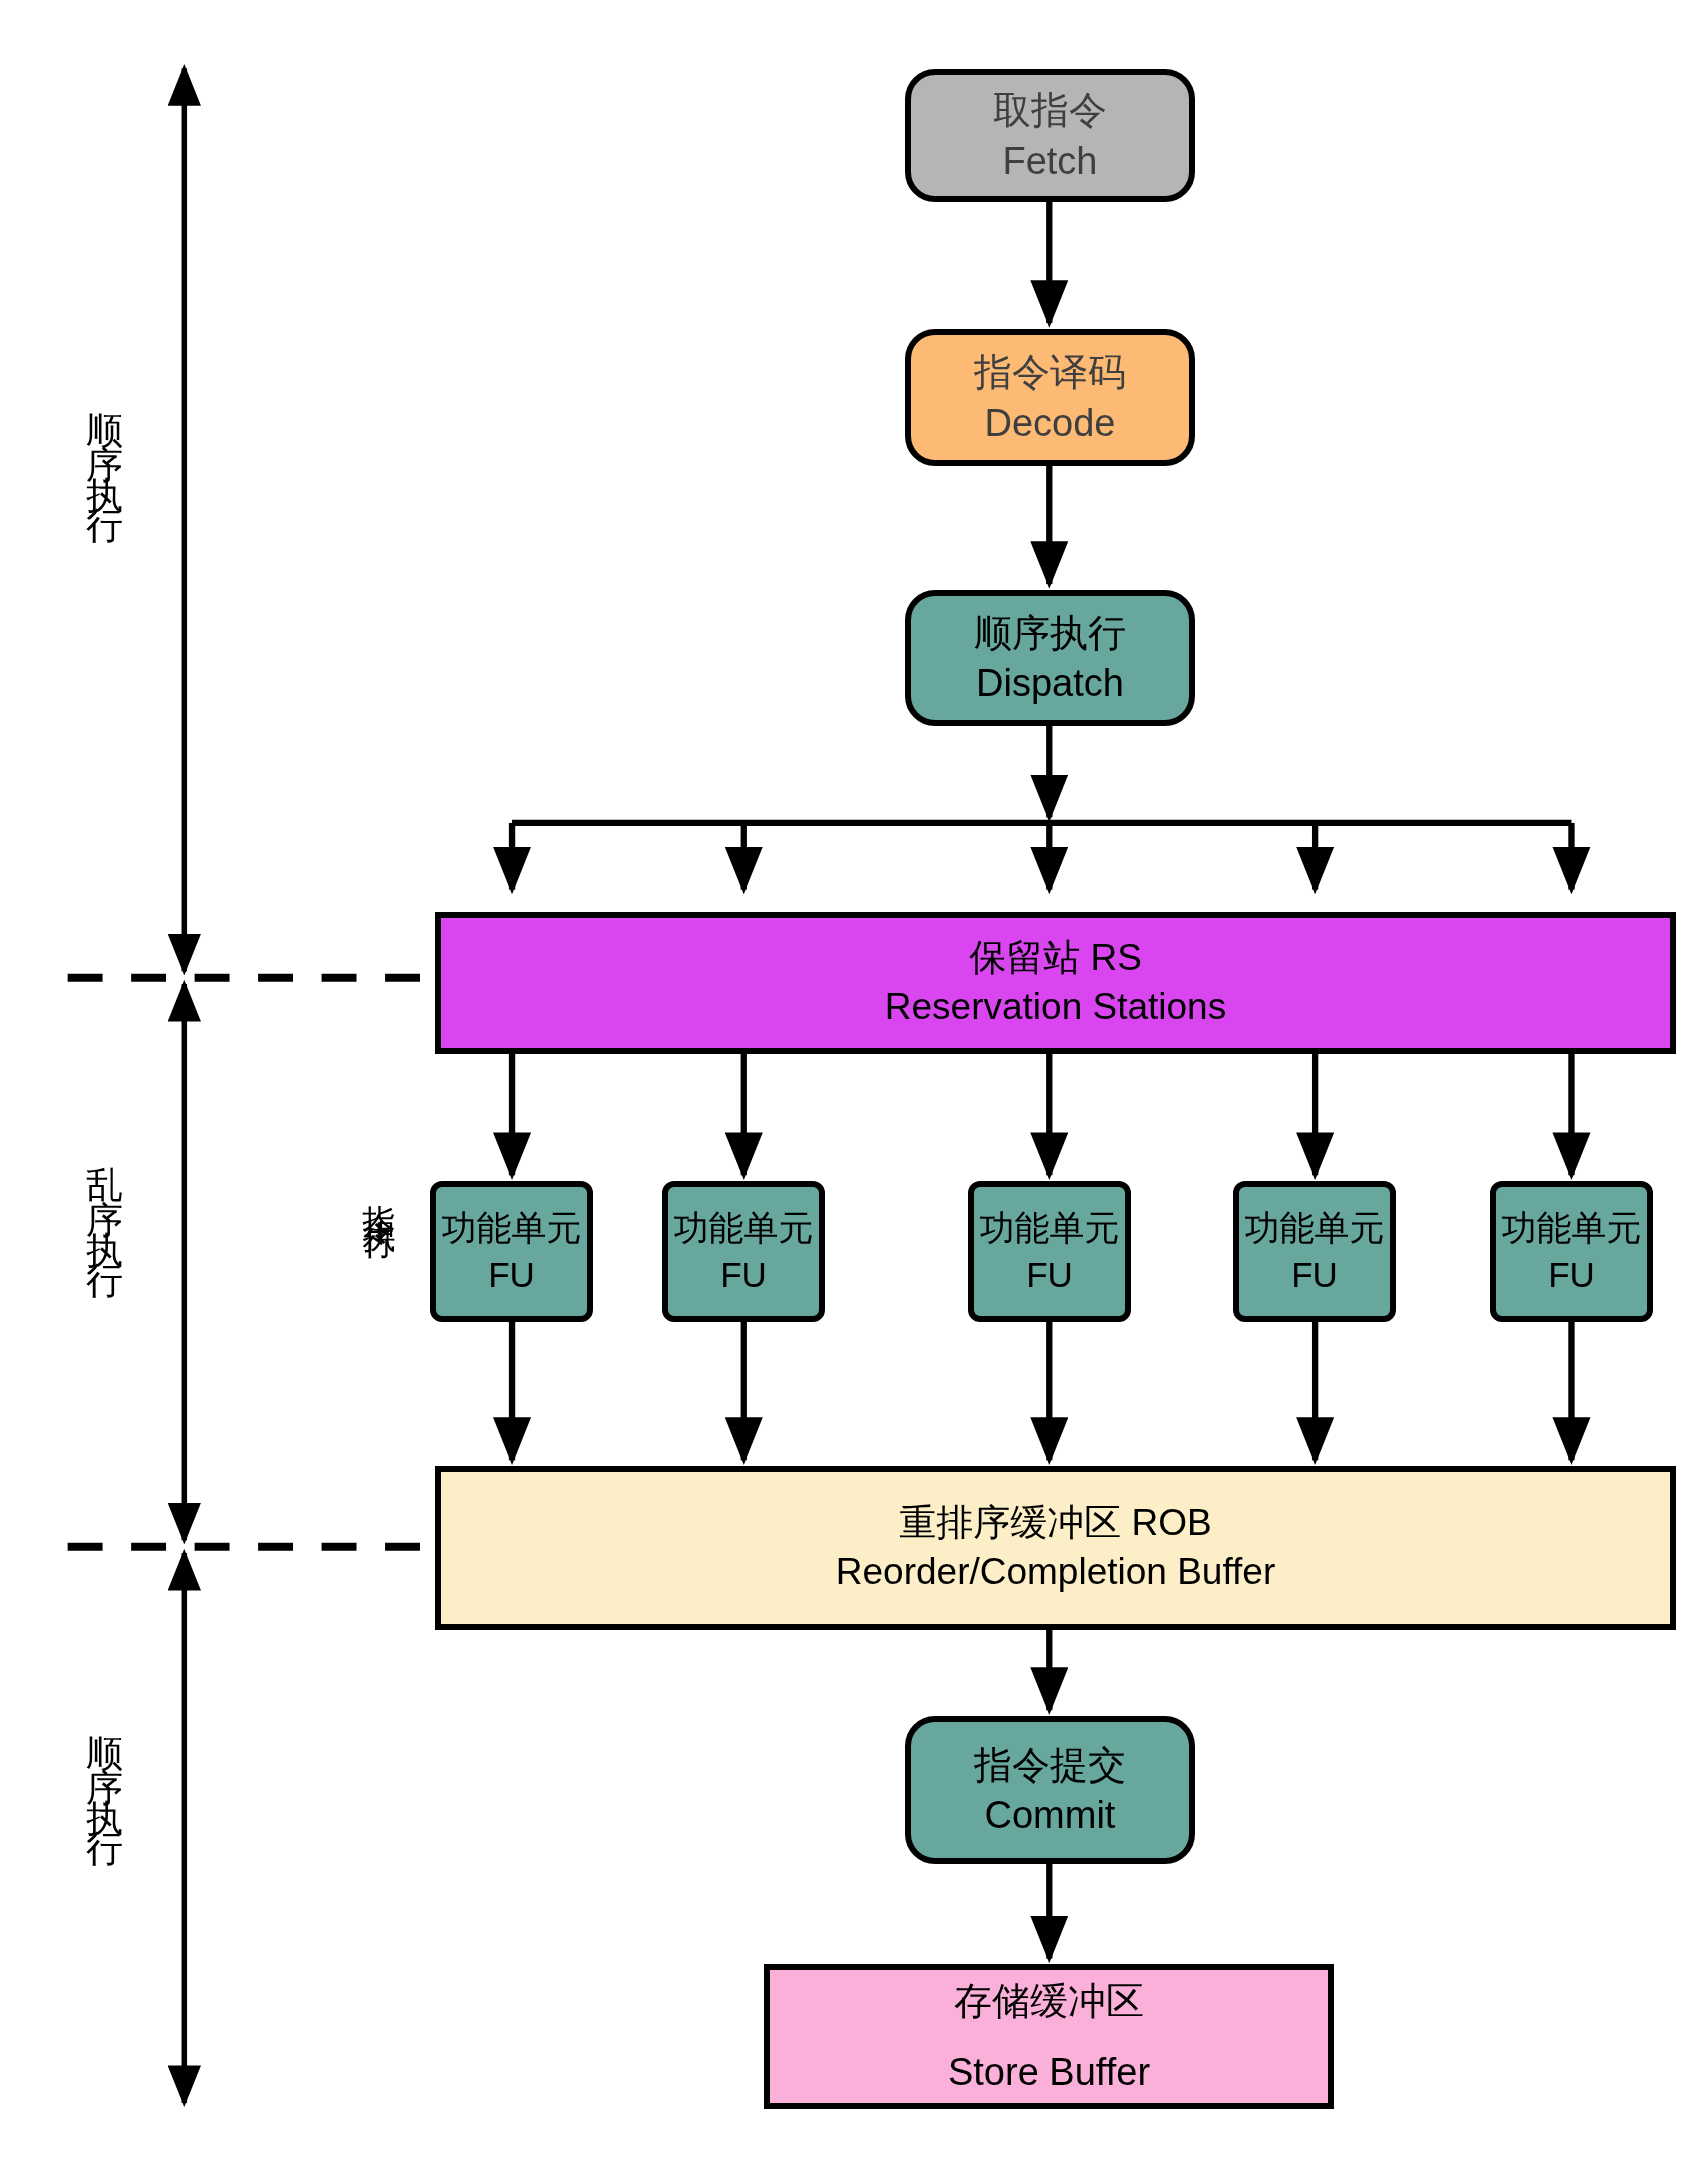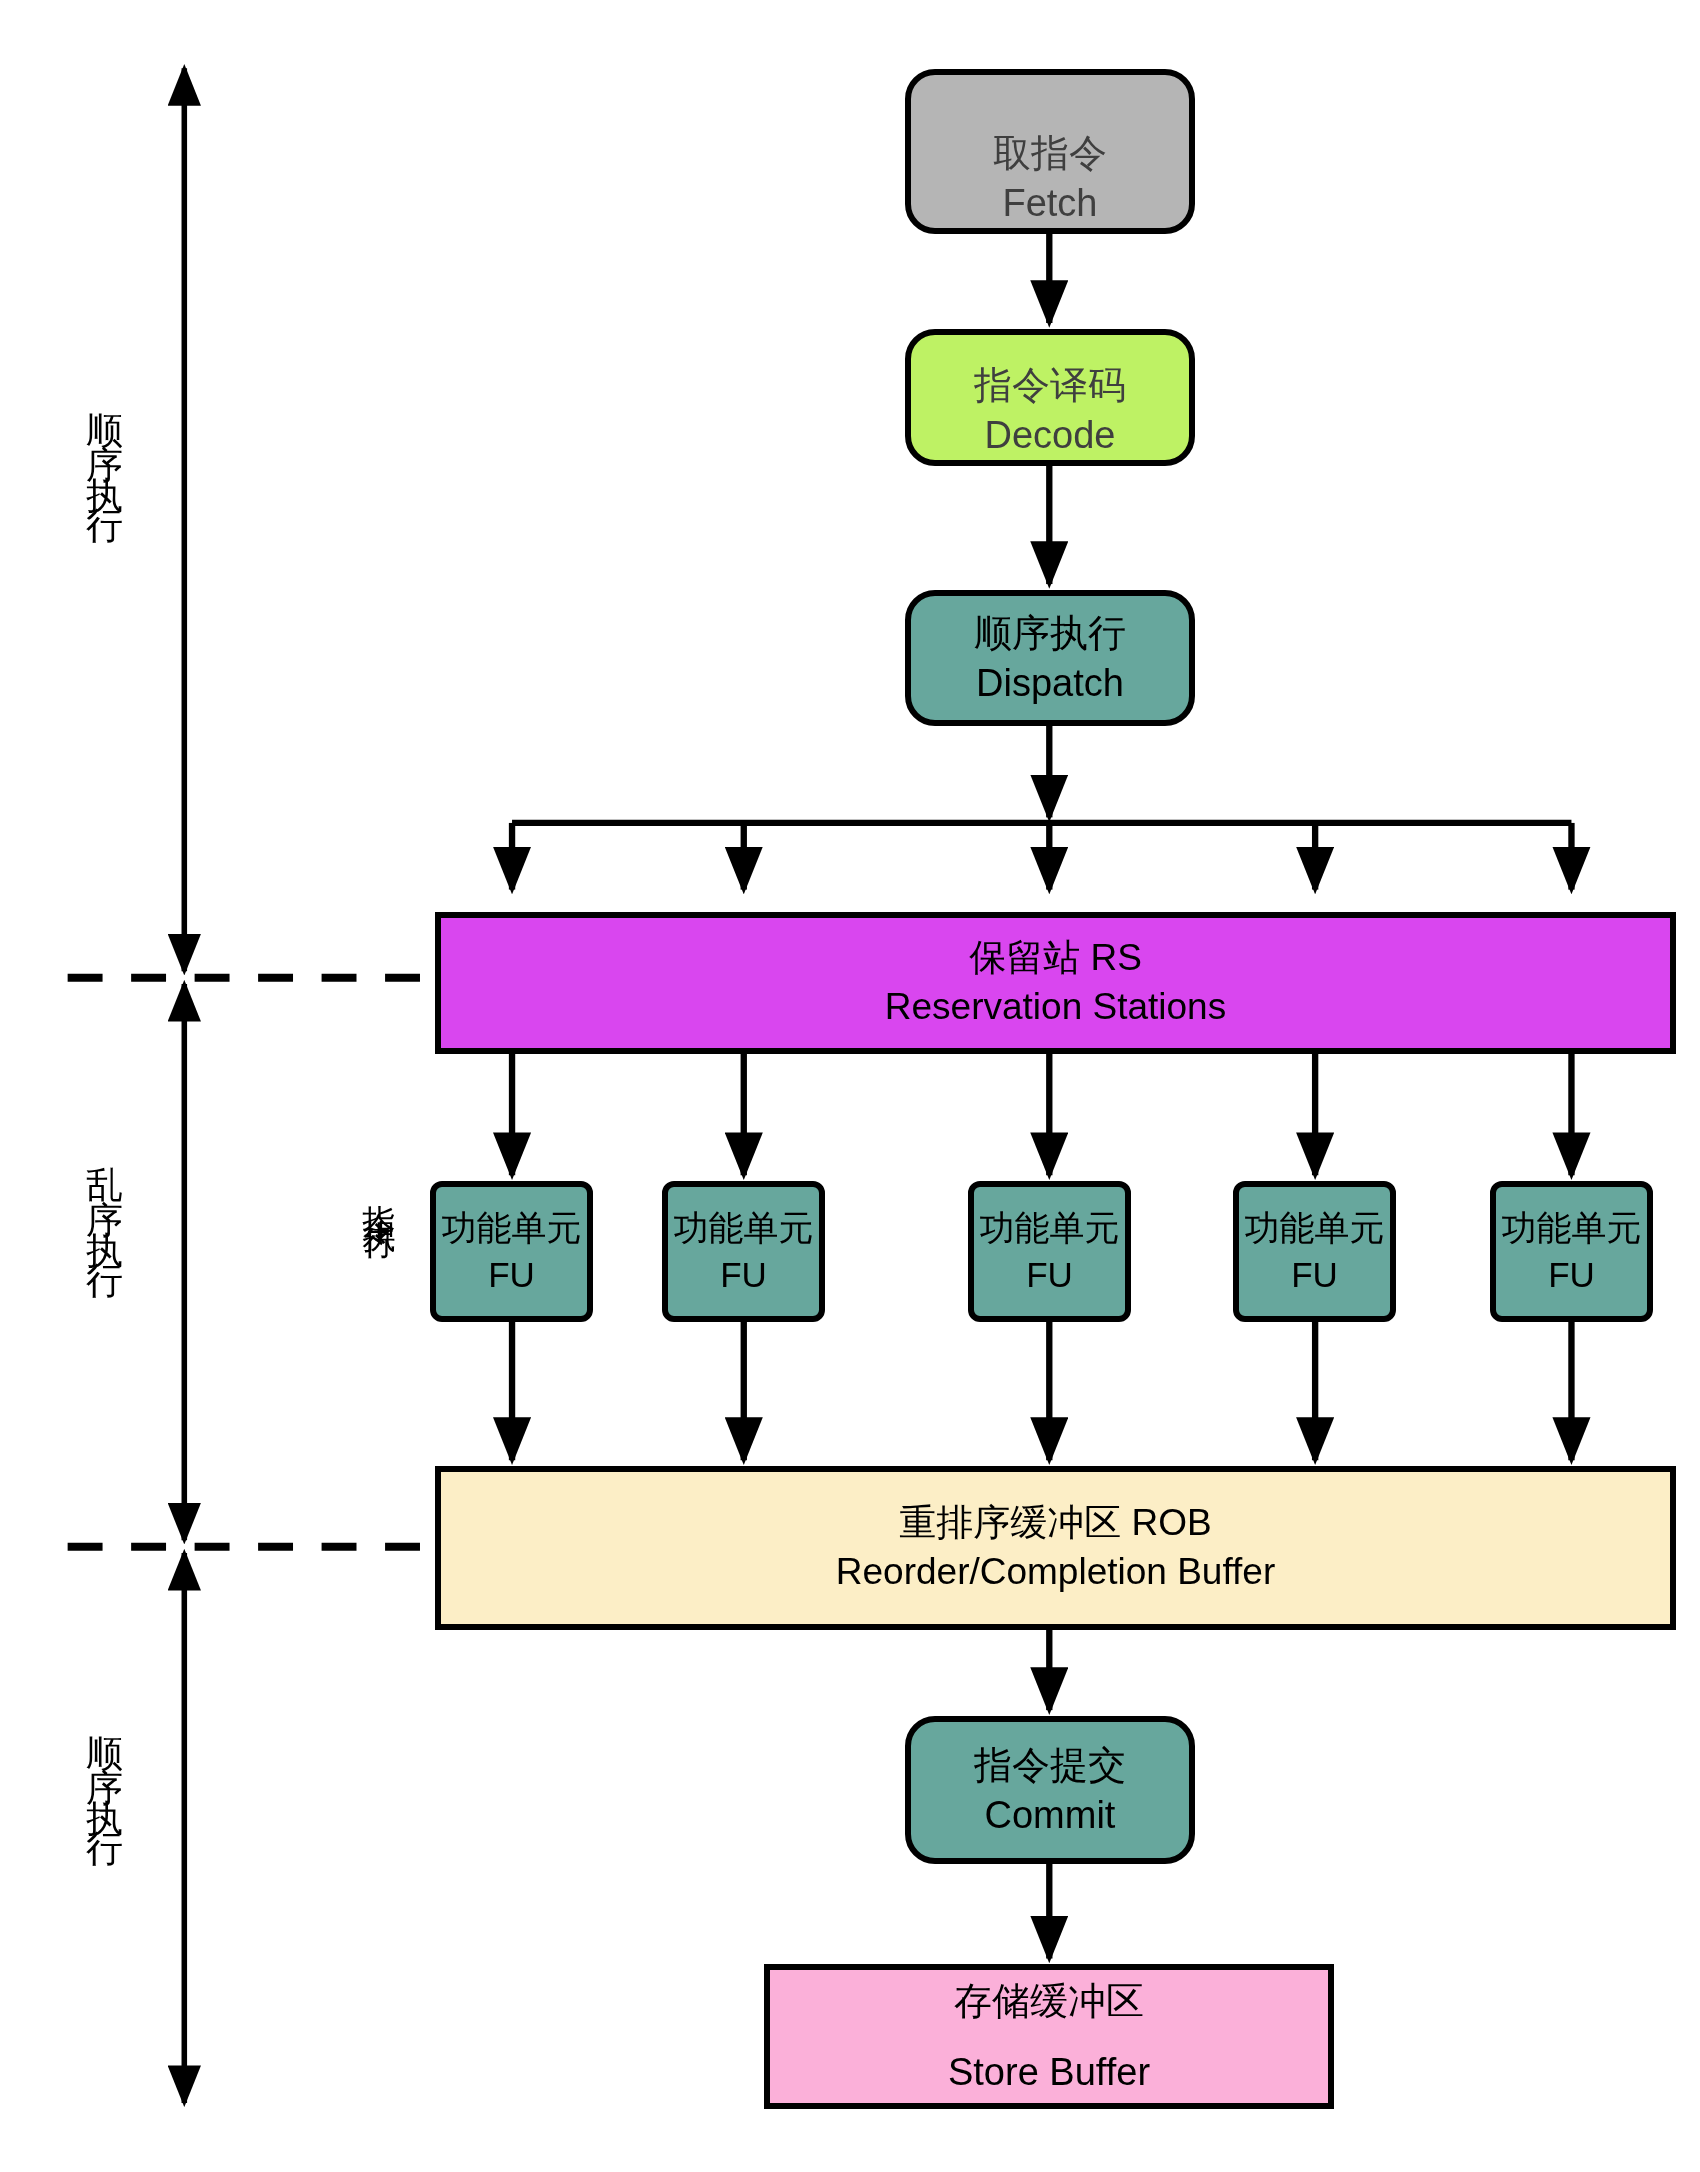--- a/index.html
+++ b/index.html
@@ -11,21 +11,21 @@
     position:absolute;box-sizing:border-box;border:6.3px solid #000;
     display:flex;flex-direction:column;align-items:center;justify-content:center;
     text-align:center;color:#000;font-size:38px;line-height:1.32;
   }
   .rounded{border-radius:30px;}
   .gray-text{color:#3f3f3f;}
 
   .zh,.en{display:block;white-space:nowrap;}
 
   
-  #fetch   {left:905px;top:69px;  width:290px;height:165px;justify-content:flex-end;}
+  #fetch   {left:905px;top:69px;  width:290px;height:133px;}
   #decode  {left:905px;top:329px; width:290px;height:137px;}
   #dispatch{left:905px;top:590px; width:290px;height:136px;}
   #rs      {left:435px; top:895px;width:1241px;height:142px;font-size:37px;}
   #rob     {left:435px; top:1466px;width:1241px;height:164px;font-size:37px;}
   #commit  {left:905px;top:1716px;width:290px;height:148px;}
   #store   {left:764px; top:1964px;width:570px;height:145px;gap:20px;}
   .fu{top:1181px;width:163px;height:141px;border-radius:12px;font-size:35px;}
   #fu1{left:430px;}#fu2{left:662px;}#fu3{left:968px;}#fu4{left:1233px;}#fu5{left:1490px;}
 
   .vlabel{
@@ -93,21 +93,21 @@
   <div class="vlabel phase" id="phase-top">顺序执行</div>
   <div class="vlabel phase" id="phase-middle">乱序执行</div>
   <div class="vlabel phase" id="phase-bottom">顺序执行</div>
   <div class="vlabel" id="fu-row-label">指令执行</div>
 
   <div class="box rounded gray-text" id="fetch" style="background: rgb(181, 181, 181);">
     <span class="zh">取指令</span>
     <span class="en">Fetch</span>
   </div>
 
-  <div class="box rounded gray-text" id="decode" style="background: #bef264; justify-content: flex-end;">
+  <div class="box rounded gray-text" id="decode" style="background: #fdba74;">
     <span class="zh">指令译码</span>
     <span class="en">Decode</span>
   </div>
 
   <div class="box rounded" id="dispatch" style="background: rgb(103, 167, 157);">
     <span class="zh">顺序执行</span>
     <span class="en">Dispatch</span>
   </div>
 
   <div class="box" id="rs" style="background: #d946ef; margin-top: 17px;">

